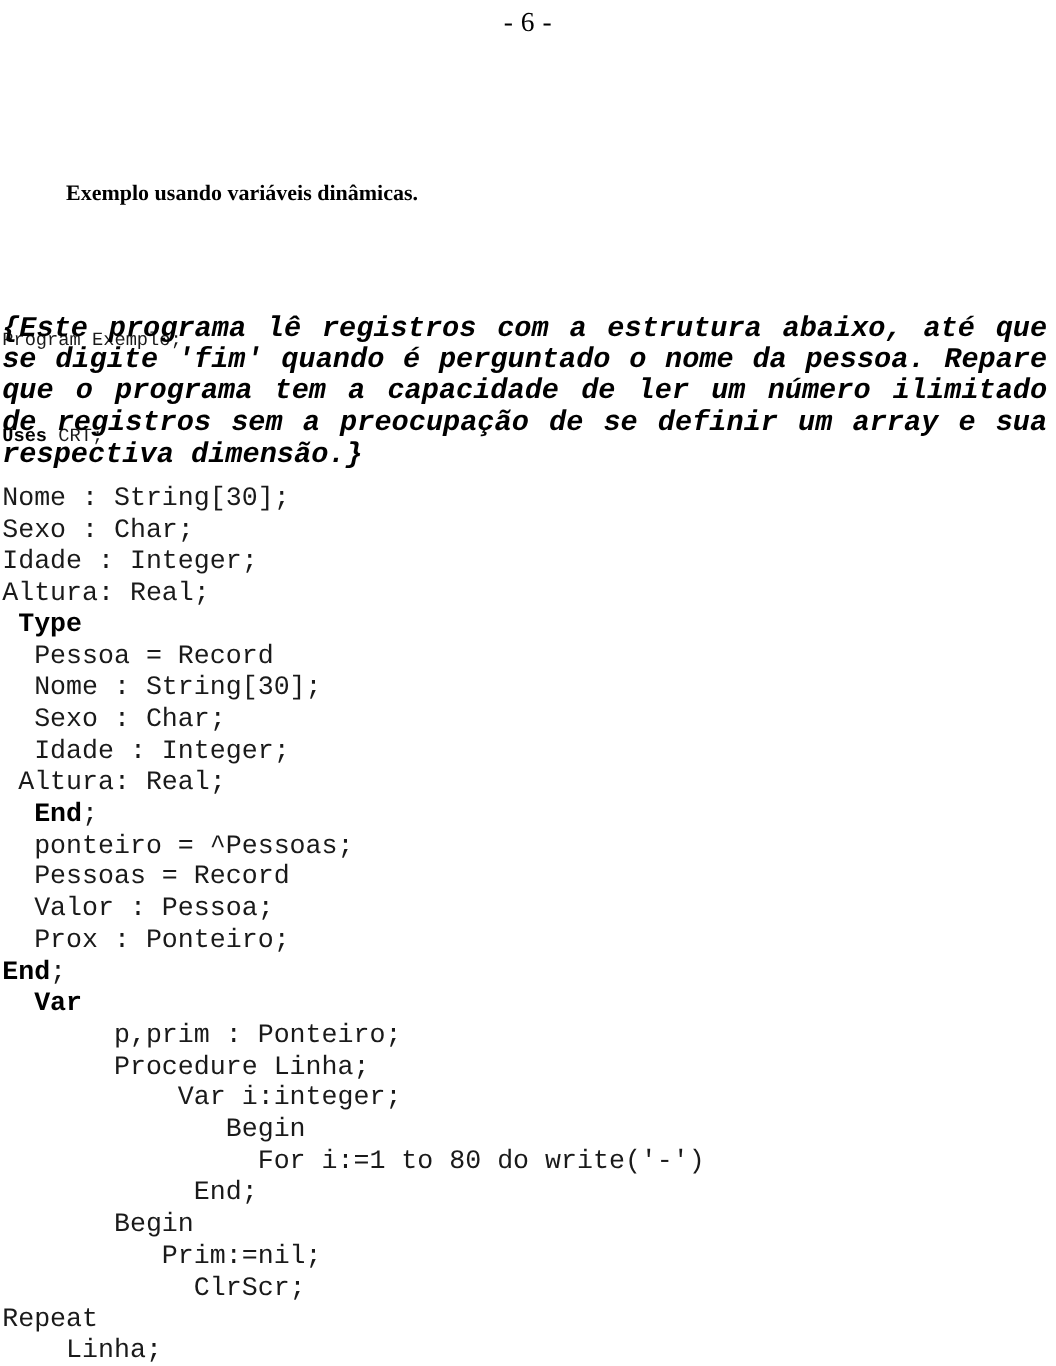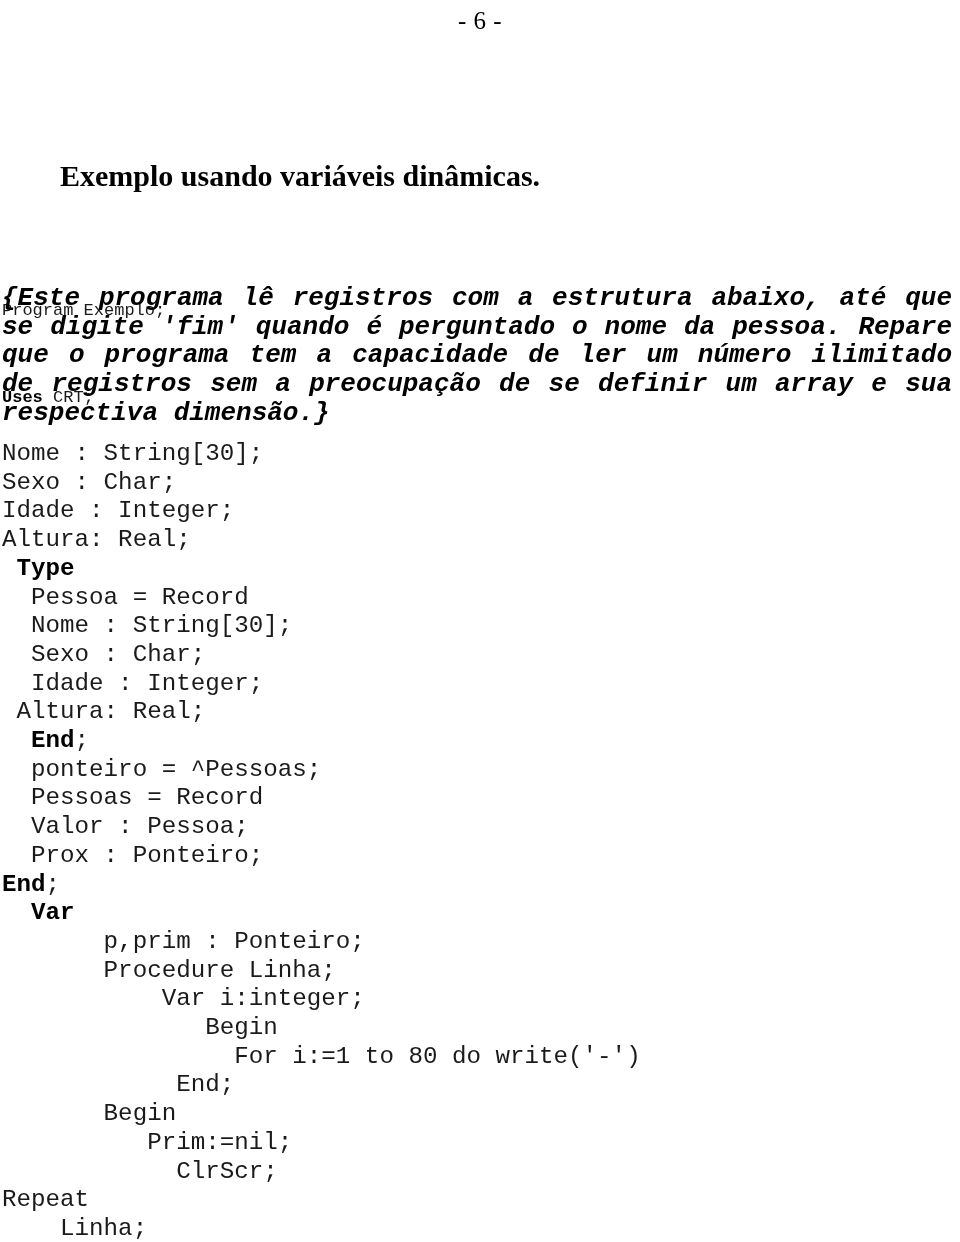--- a/index.html
+++ b/index.html
@@ -35,21 +35,21 @@
     color: #000;
   }
 
   
   .doc-title {
     position: absolute;
     top: 160px;
     left: 60px;
     font-family: "Liberation Serif", serif;
     font-weight: bold;
-    font-size: 30px;
+    font-size: 20px;
     line-height: 32px;
     color: #000;
     white-space: pre;
   }
 
   
   .code-block {
     position: absolute;
     top: 240px;
     left: 2px;

